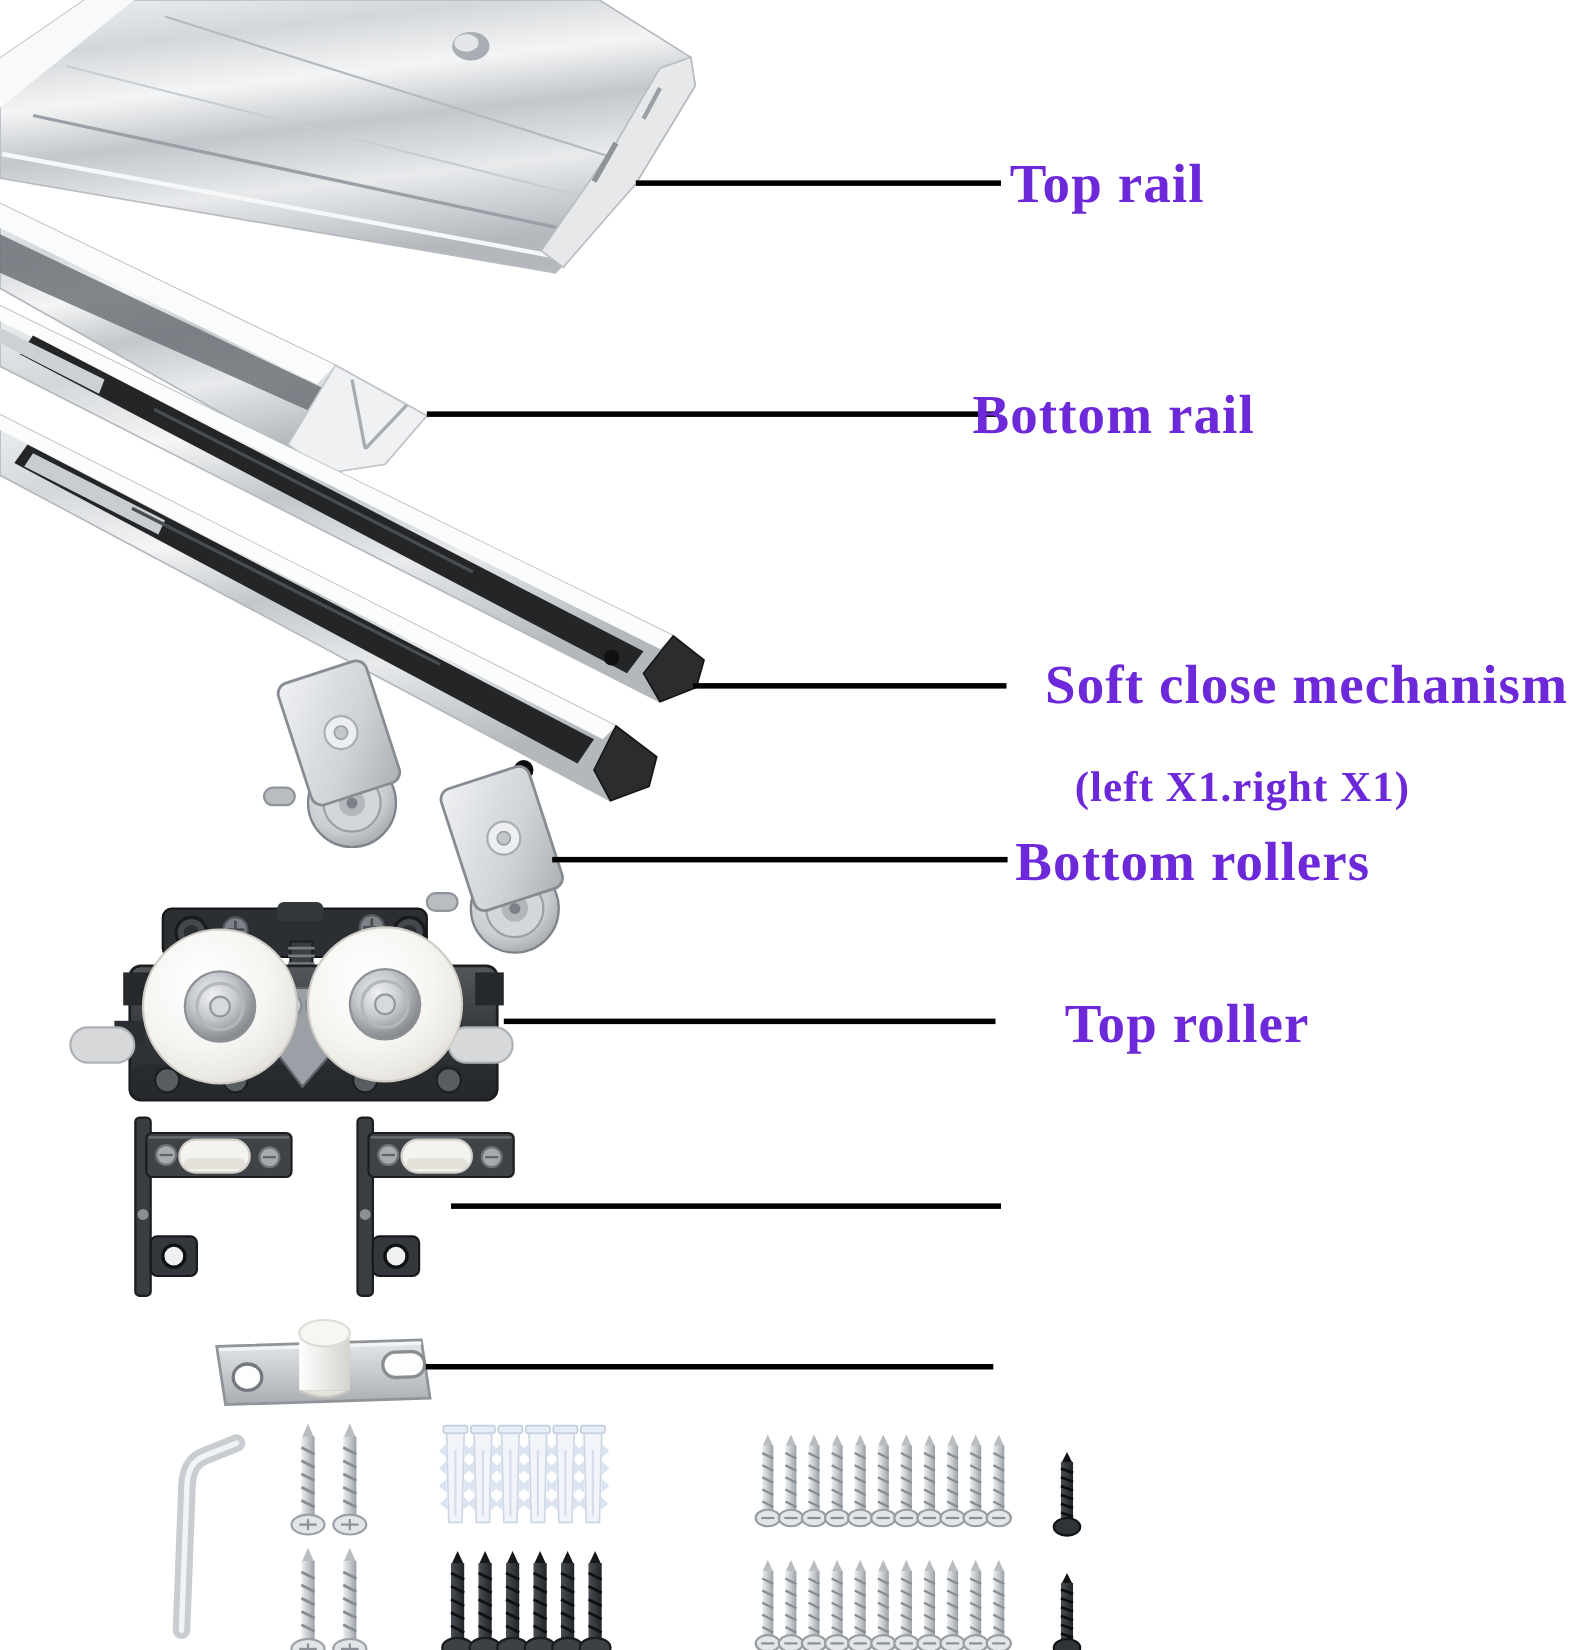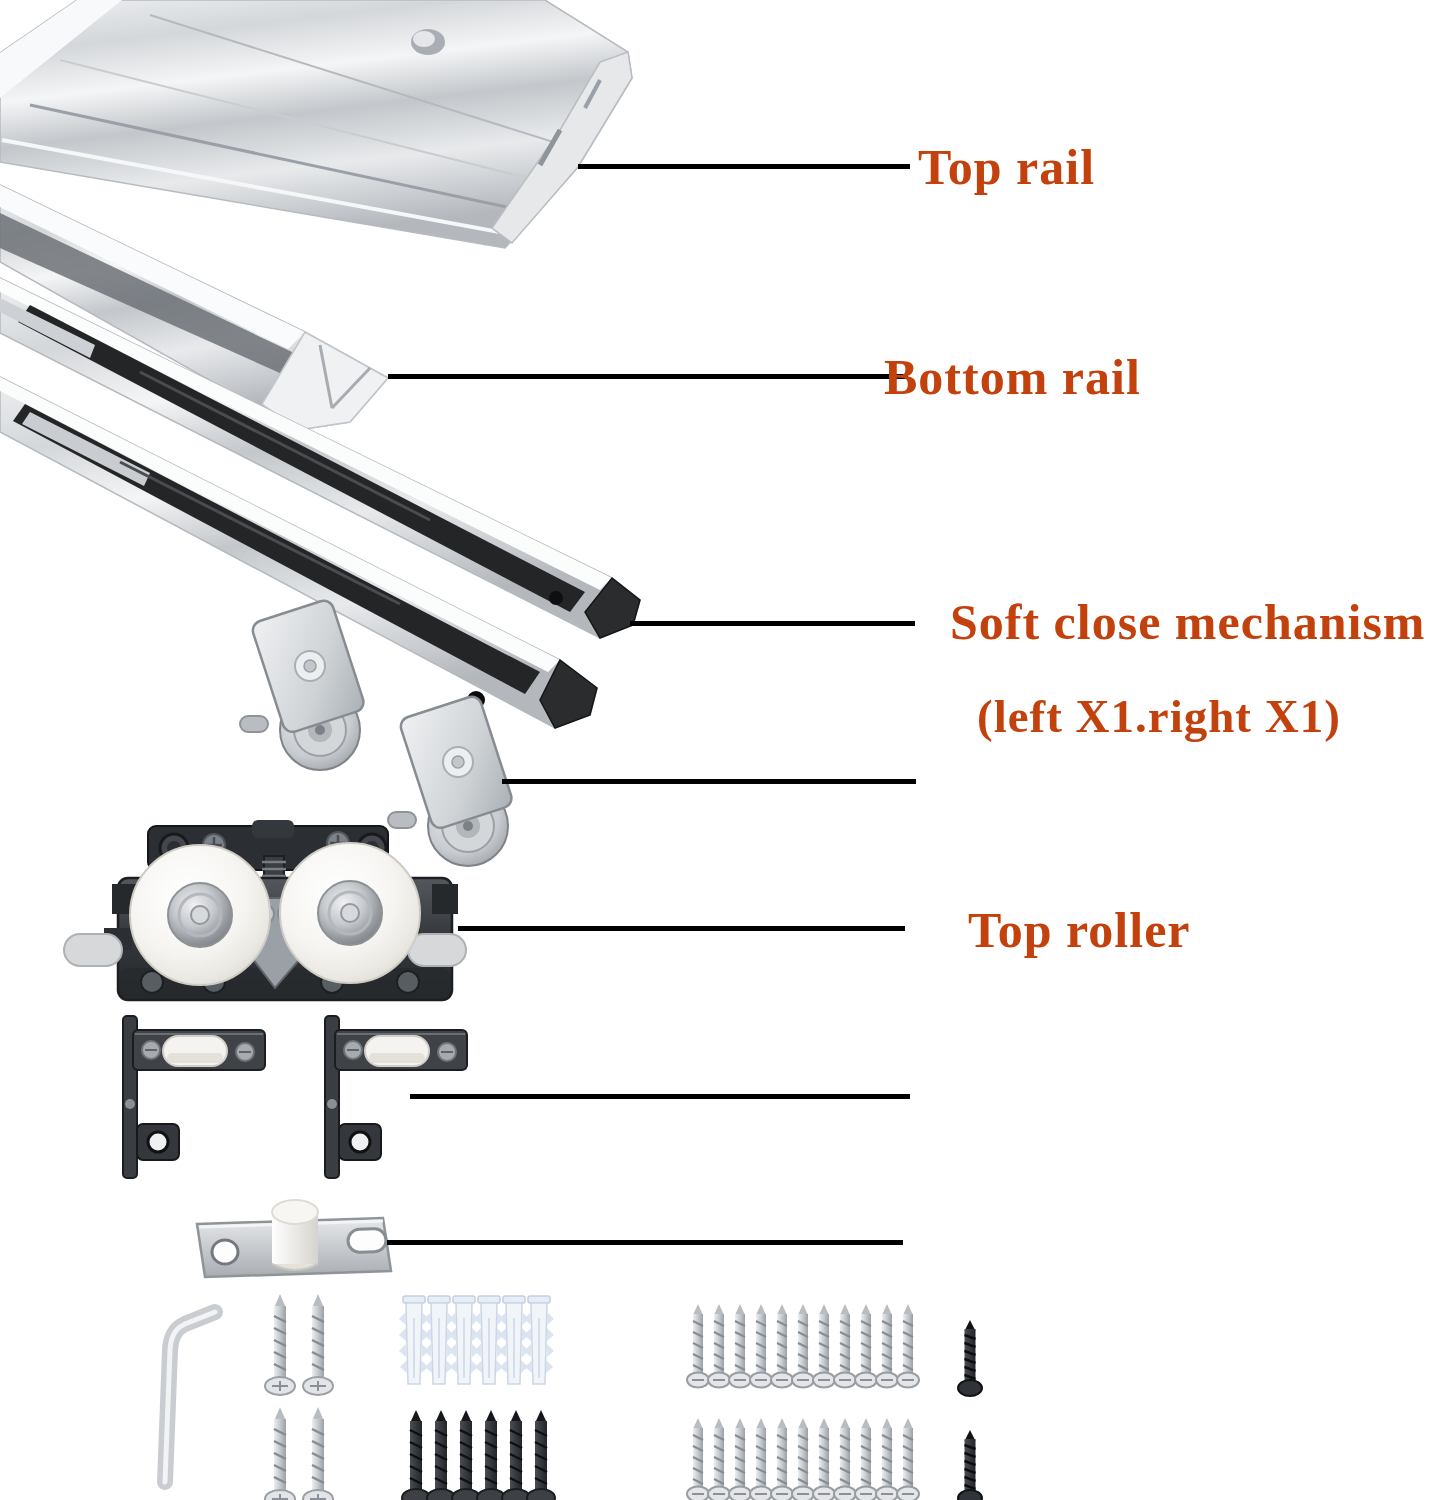--- a/index.html
+++ b/index.html
@@ -1,22 +1,22 @@
 <!DOCTYPE html>
 <html><head>
 <meta charset="utf-8">
 <style>
   html,body{margin:0;padding:0;background:#ffffff;}
   #stage{position:relative;width:1446px;height:1500px;background:#ffffff;overflow:hidden;
          font-family:"Liberation Serif","DejaVu Serif",serif;}
   #parts-svg{position:absolute;left:0;top:0;}
   .leader{position:absolute;height:5px;background:#000000;}
   .label{position:absolute;transform:translateY(-50%);font-weight:700;font-size:50px;
-         line-height:1;color:#c2410c;white-space:nowrap;letter-spacing:1px;}
-  .label.sub{font-size:47px;}
+         line-height:1;color:#6d28d9;white-space:nowrap;letter-spacing:1px;}
+  .label.sub{font-size:39px;}
 </style>
 </head>
 <body>
 
 <div id="stage">
 
   <svg id="parts-svg" width="1446" height="1500" viewBox="0 0 1446 1500">
     <defs>
       <linearGradient id="gAlum" x1="0" y1="0" x2="0.3" y2="1">
         <stop offset="0" stop-color="#eef0f2"></stop>
@@ -339,15 +339,16 @@
   <div class="leader" style="left:630px;top:621px;width:285px;"></div>
   <div class="leader" style="left:502px;top:779px;width:414px;"></div>
   <div class="leader" style="left:458px;top:926px;width:447px;"></div>
   <div class="leader" style="left:410px;top:1094px;width:500px;"></div>
   <div class="leader" style="left:387px;top:1240px;width:516px;"></div>
 
   <div class="label" style="left:918px;top:167px;">Top rail</div>
   <div class="label" style="left:884px;top:377px;">Bottom rail</div>
   <div class="label" style="left:922px;top:622px;margin-left:28px;">Soft close mechanism</div>
   <div class="label sub" style="left:977px;top:716px;">(left X1.right X1)</div>
+  <div class="label" style="left:923px;top:783px;">Bottom rollers</div>
   <div class="label" style="left:968px;top:930px;">Top roller</div>
 
 </div>
 
 </body></html>

